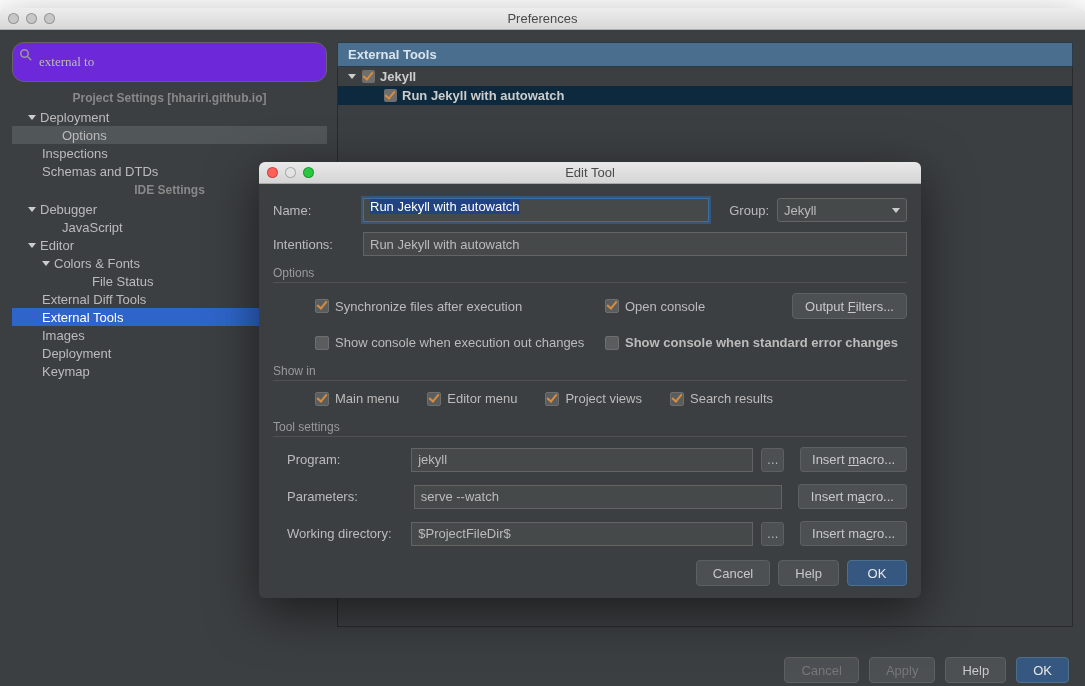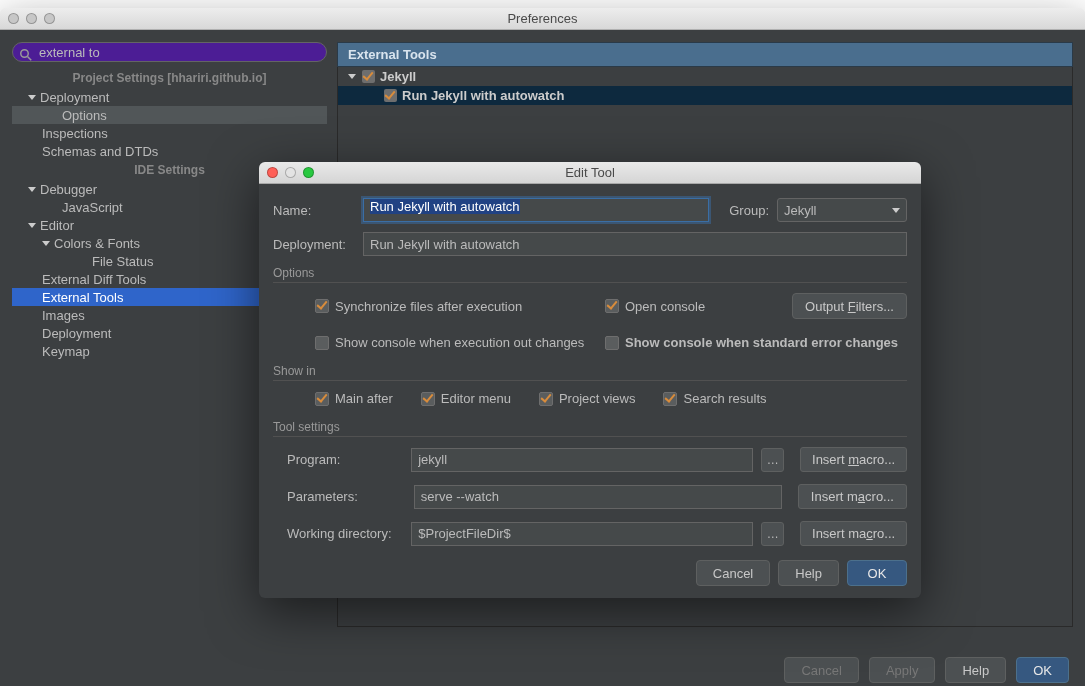--- a/index.html
+++ b/index.html
@@ -9,21 +9,21 @@
 .pref-window { width: 1085px; height: 686px; background: #ececec; border-radius: 6px; box-shadow: 0 10px 40px rgba(0,0,0,0.35); position: relative; margin-top: 8px; }
 .pref-titlebar { height: 22px; background: linear-gradient(#ededed,#d8d8d8); border-bottom: 1px solid #b0b0b0; border-radius: 6px 6px 0 0; display: flex; align-items: center; padding: 0 8px; position: relative; }
 .traffic { display: flex; gap: 7px; align-items: center; }
 .tl { width: 11px; height: 11px; border-radius: 50%; border: 0.5px solid rgba(0,0,0,0.25); background: #c7c7c7; }
 .pref-title { position: absolute; left: 0; right: 0; text-align: center; font-size: 13px; color: #4a4a4a; }
 .pref-body { position: absolute; top: 22px; left: 0; right: 0; bottom: 0; background: #3c3f41; display: flex; flex-direction: column; }
 .pref-content { flex: 1; display: flex; padding: 12px 12px 0 12px; gap: 10px; }
 
 .sidebar { width: 315px; display: flex; flex-direction: column; }
 .search-wrap { position: relative; margin-bottom: 6px; }
-.search-input { width: 100%; height: 20px; background: #4c1d95; border: 1px solid #646464; border-radius: 12px; padding: 0 10px 0 26px; color: #bbb; font-size: 13px; outline: none; }
+.search-input { width: 100%; height: 40px; background: #6d28d9; border: 1px solid #646464; border-radius: 12px; padding: 0 10px 0 26px; color: #bbb; font-size: 13px; outline: none; font-family: Liberation Serif, serif; }
 .search-icon { position: absolute; left: 8px; top: 5px; width: 12px; height: 12px; }
 .search-icon svg { width: 12px; height: 12px; stroke: #999; fill: none; stroke-width: 2; }
 
 .tree { flex: 1; background: #3c3f41; font-size: 13px; color: #bbb; overflow: hidden; }
 .tree-header { font-weight: bold; color: #888; padding: 3px 0; text-align: center; font-size: 12px; }
 .tree-item { padding: 1px 4px 1px 16px; display: flex; align-items: center; height: 18px; }
 .tree-item.lvl1 { padding-left: 30px; }
 .tree-item.lvl2 { padding-left: 50px; }
 .tree-item.lvl3 { padding-left: 80px; }
 .tree-arrow { display: inline-block; width: 0; height: 0; border-top: 5px solid #ccc; border-left: 4px solid transparent; border-right: 4px solid transparent; margin-right: 4px; }
@@ -193,21 +193,21 @@
         <div class="form-label">Name:</div>
         <div class="text-input focus" style="flex:0 0 346px;"><span class="sel">Run Jekyll with autowatch</span></div>
         <div style="flex:1"></div>
         <div>Group:</div>
         <div class="select-input">
           <span>Jekyll</span>
           <span class="select-arrow"></span>
         </div>
       </div>
       <div class="form-row">
-        <div class="form-label">Deployment:</div>
+        <div class="form-label">Intentions:</div>
         <input class="text-input" value="Run Jekyll with autowatch" style="">
       </div>
 
       <div class="section-label">Options</div>
       <div class="options-grid">
         <div class="check-row">
             <span class="checkbox checked"></span>
             <span>Synchronize files after execution</span>
           </div>
         <div class="check-row">
@@ -222,21 +222,21 @@
         <div class="check-row" style="grid-column: span 2; font-weight: bold;">
             <span class="checkbox"></span>
             <span>Show console when standard error changes</span>
           </div>
       </div>
 
       <div class="section-label">Show in</div>
       <div class="showin-row">
         <div class="check-row">
             <span class="checkbox checked"></span>
-            <span>Main after</span>
+            <span>Main menu</span>
           </div>
         <div class="check-row">
             <span class="checkbox checked"></span>
             <span>Editor menu</span>
           </div>
         <div class="check-row">
             <span class="checkbox checked"></span>
             <span>Project views</span>
           </div>
         <div class="check-row">

